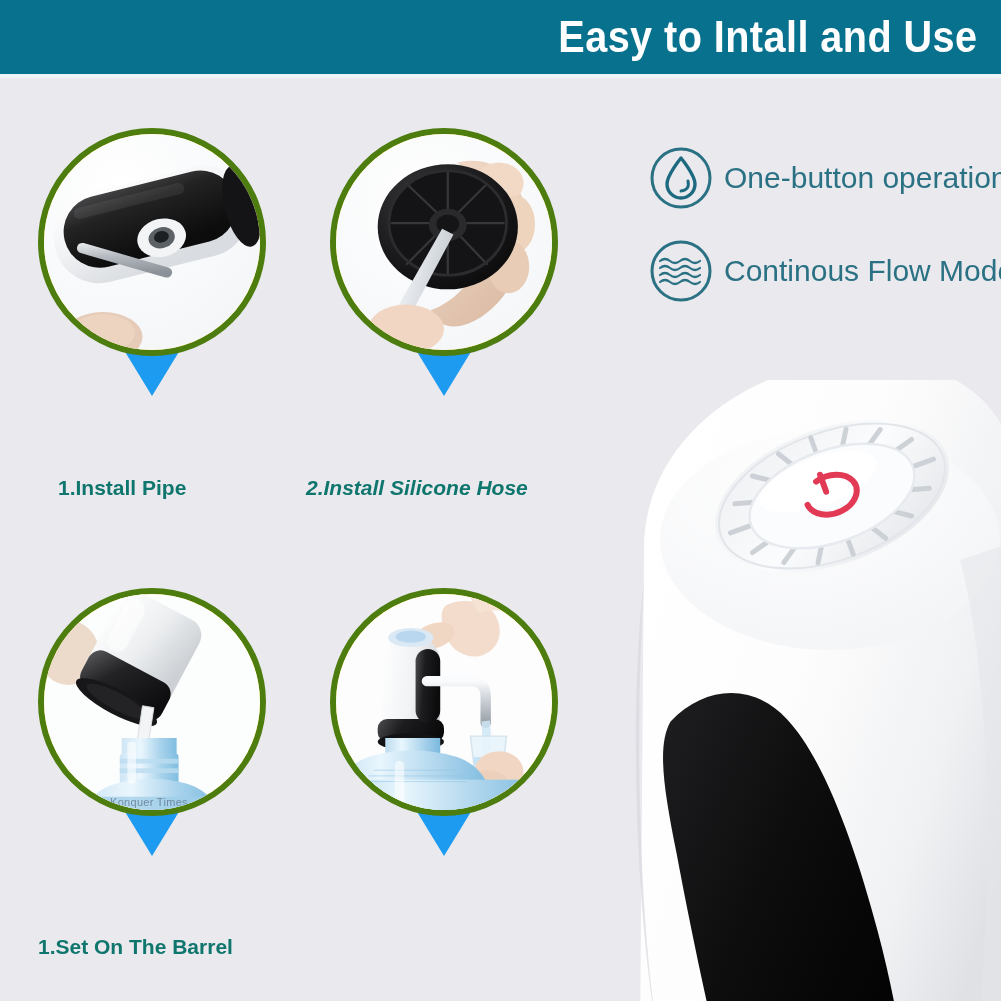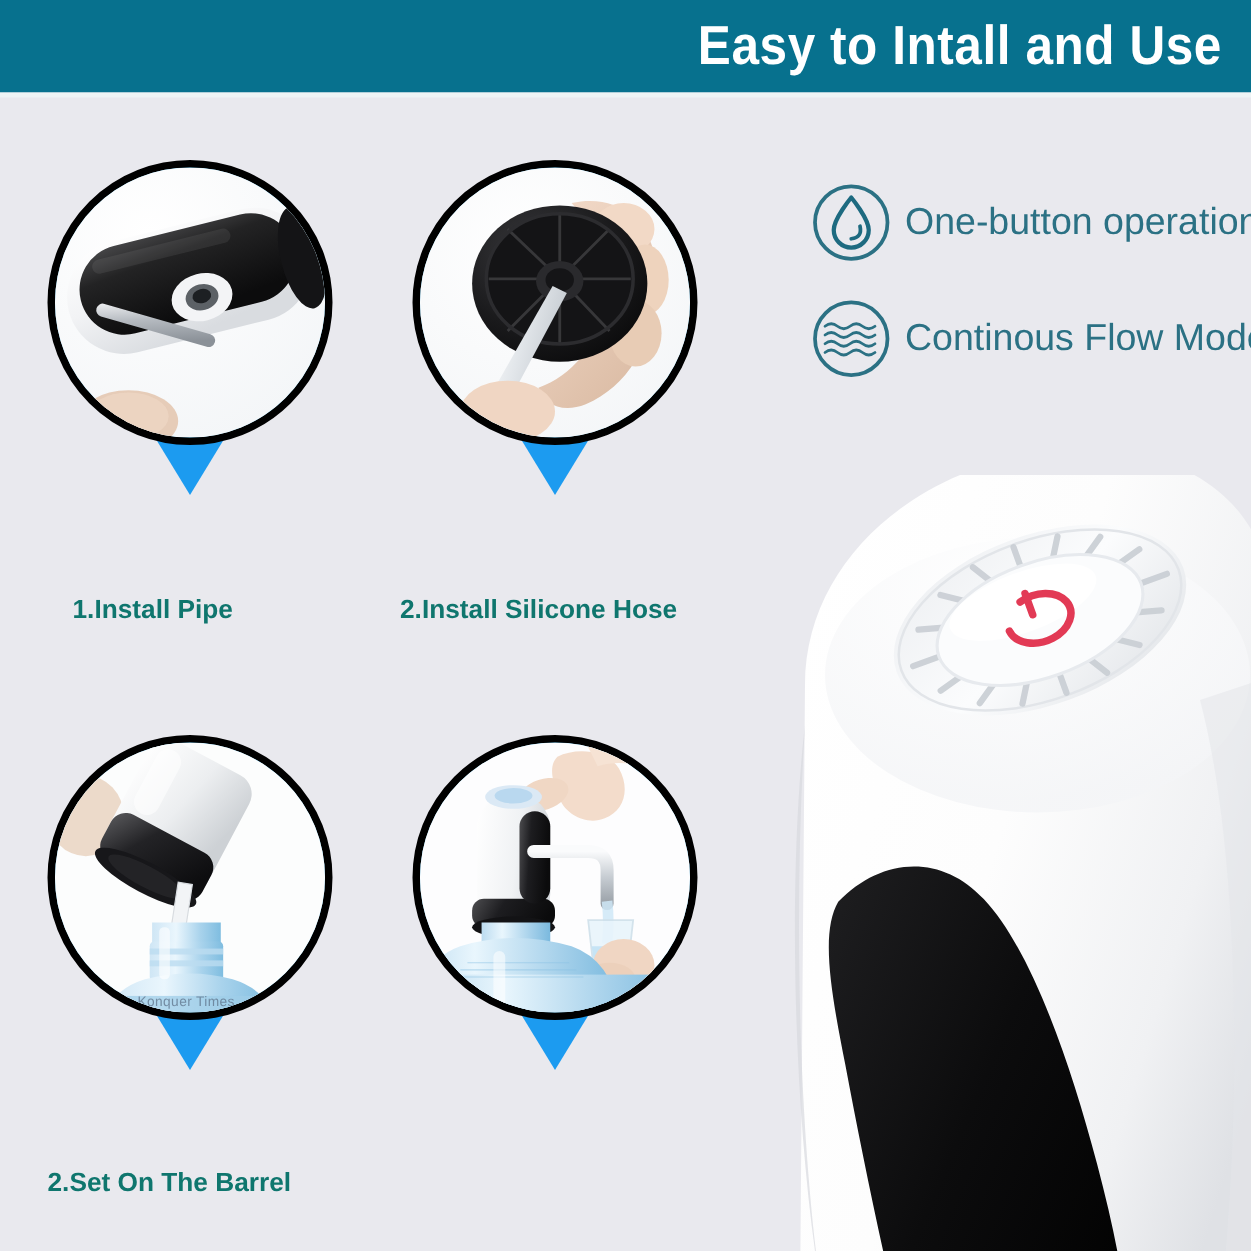--- a/index.html
+++ b/index.html
@@ -54,22 +54,22 @@
     position: absolute;
     width: 228px;
     height: 228px;
   }
   .bubble .ring {
     position: absolute;
     left: 0; top: 0;
     width: 228px;
     height: 228px;
     border-radius: 50%;
-    border: 6px solid #000000;
-    background: #7dd3fc;
+    border: 6px solid #4d7c0f;
+    background: #fde047;
     box-sizing: border-box;
     overflow: hidden;
     z-index: 2;
   }
   .bubble .tail {
     position: absolute;
     left: 50%;
     top: 150px;
     width: 0;
     height: 0;
@@ -248,21 +248,21 @@
 
         <ellipse cx="118" cy="96" rx="20" ry="17" fill="#2a2a2d"></ellipse>
         <ellipse cx="118" cy="95" rx="12" ry="10" fill="#151517"></ellipse>
 
         <path d="M112 100 L62 188 L76 196 L124 106 Z" fill="url(#g2hose)"></path>
 
         <ellipse cx="74" cy="206" rx="40" ry="26" fill="#f0d6c3"></ellipse>
       </svg>
     </div>
   </div>
-  <div class="caption" style="left:320px; top:476px;">2.Install Silicone Hose</div>
+  <div class="caption" style="left:306px; top:476px;font-style:italic;">2.Install Silicone Hose</div>
 
   <div class="bubble" style="left:38px; top:588px;">
     <div class="tail"></div>
     <div class="ring">
       <svg class="photo" viewBox="0 0 228 228">
         <defs>
           <linearGradient id="g3body" x1="0" y1="0" x2="1" y2="0.3">
             <stop offset="0" stop-color="#ffffff"></stop>
             <stop offset="0.55" stop-color="#eceef0"></stop>
             <stop offset="1" stop-color="#cdd1d5"></stop>
@@ -298,21 +298,21 @@
         <rect x="80" y="174" width="62" height="5" fill="#bcdcf0" opacity="0.8"></rect>
         <rect x="80" y="184" width="62" height="5" fill="#bcdcf0" opacity="0.8"></rect>
         <path d="M76 200 q38 -10 74 0 q26 8 32 28 h-138 q6 -20 32 -28 z" fill="url(#g3bottle)"></path>
         <rect x="14" y="214" width="200" height="14" fill="#9fcde8" opacity="0.75"></rect>
 
         <rect x="88" y="156" width="9" height="44" rx="4" fill="#ffffff" opacity="0.6"></rect>
       </svg>
       <div class="watermark" style="left:66px; top:202px;">Konquer Times</div>
     </div>
   </div>
-  <div class="caption" style="left:38px; top:935px;">2.Set On The Barrel</div>
+  <div class="caption" style="left:38px; top:935px;">1.Set On The Barrel</div>
 
   <div class="bubble" style="left:330px; top:588px;">
     <div class="tail"></div>
     <div class="ring">
       <svg class="photo" viewBox="0 0 228 228">
         <defs>
           <linearGradient id="g4body" x1="0" y1="0" x2="1" y2="0.2">
             <stop offset="0" stop-color="#ffffff"></stop>
             <stop offset="0.6" stop-color="#f0f2f4"></stop>
             <stop offset="1" stop-color="#d5d9dd"></stop>

